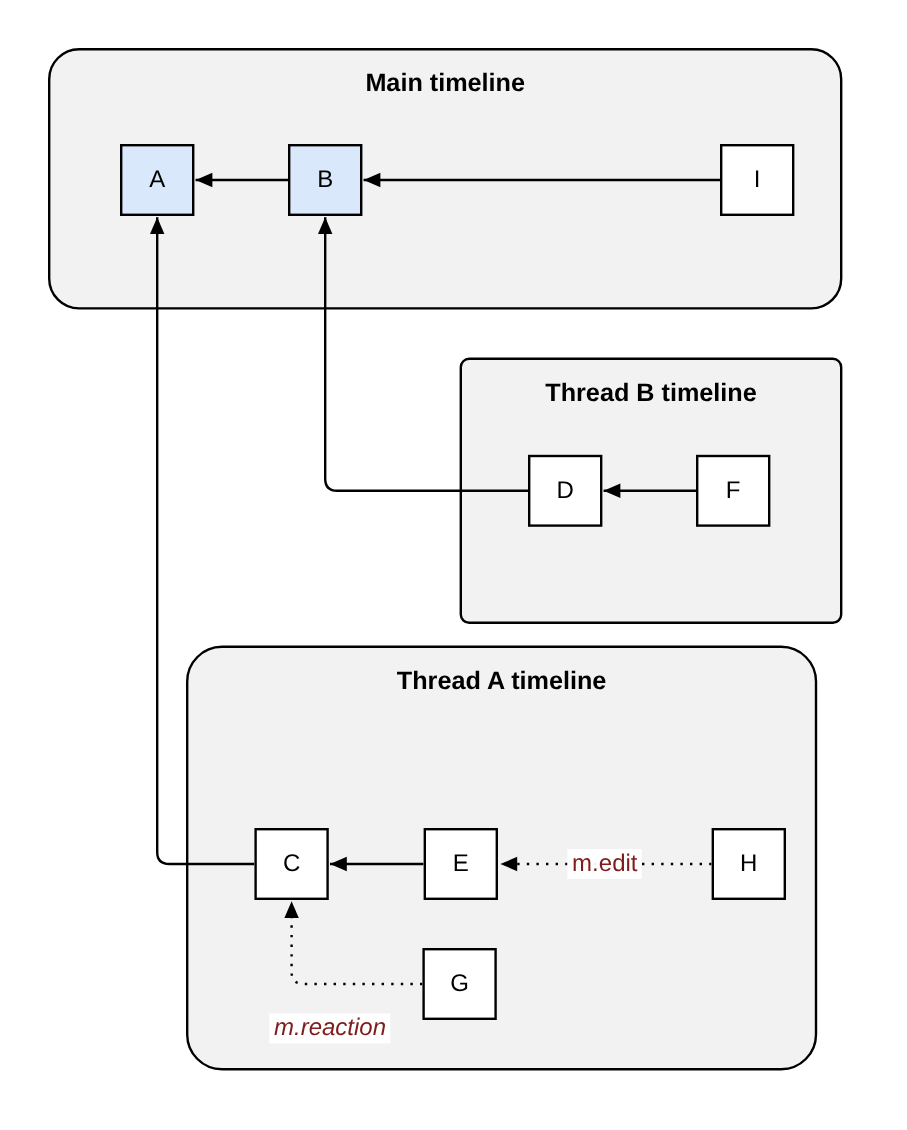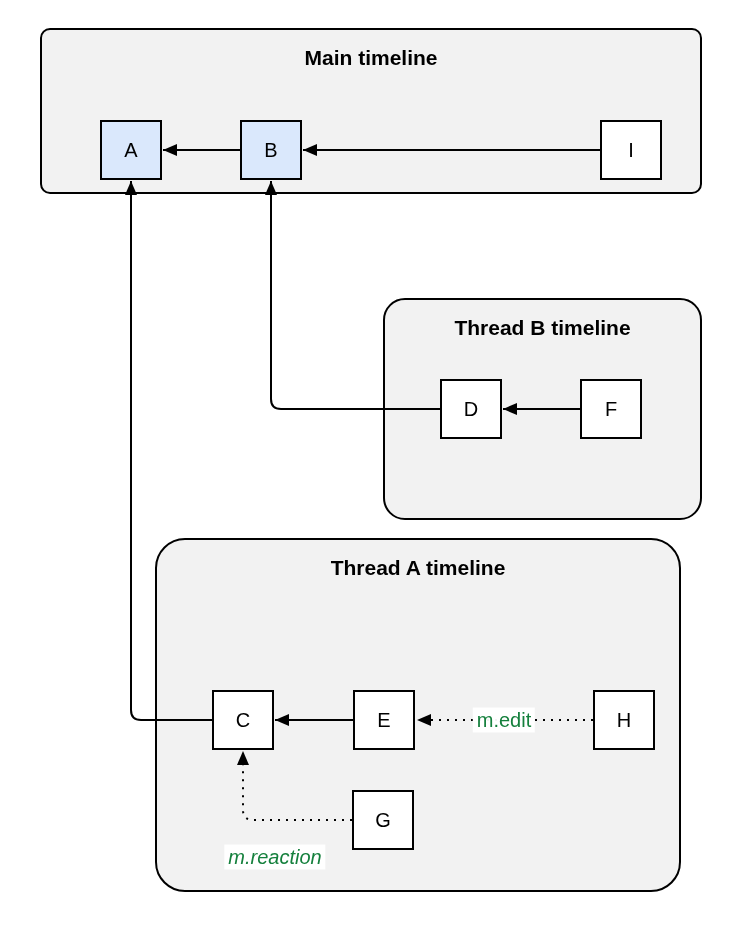--- a/index.html
+++ b/index.html
@@ -52,27 +52,27 @@
     color: #000000;
     z-index: 3;
   }
   .node.highlight { background: #dae8fc; }
   .edge-label {
     position: absolute;
     transform: translate(-50%, -50%);
     background: rgba(255,255,255,0.95);
     padding: 1px 4px;
     font-size: 20px;
-    color: #15803d;
+    color: #7f1d1d;
     white-space: nowrap;
     z-index: 4;
   }
   
-  #c-main    { left: 40px;  top: 28px;  width: 662px; height: 166px; border-radius: 10px; }
-  #c-threadb { left: 383px; top: 298px; width: 319px; height: 222px; border-radius: 22px; }
+  #c-main    { left: 40px;  top: 40px;  width: 662px; height: 218px; border-radius: 26px; }
+  #c-threadb { left: 383px; top: 298px; width: 319px; height: 222px; border-radius: 8px; }
   #c-threada { left: 155px; top: 538px; width: 526px; height: 354px; border-radius: 30px; }
   
   #n-a { left: 100px; top: 120px; }
   #n-b { left: 240px; top: 120px; }
   #n-i { left: 600px; top: 120px; }
   #n-d { left: 440px; top: 379px; }
   #n-f { left: 580px; top: 379px; }
   #n-c { left: 212px; top: 690px; }
   #n-e { left: 353px; top: 690px; }
   #n-h { left: 593px; top: 690px; }

